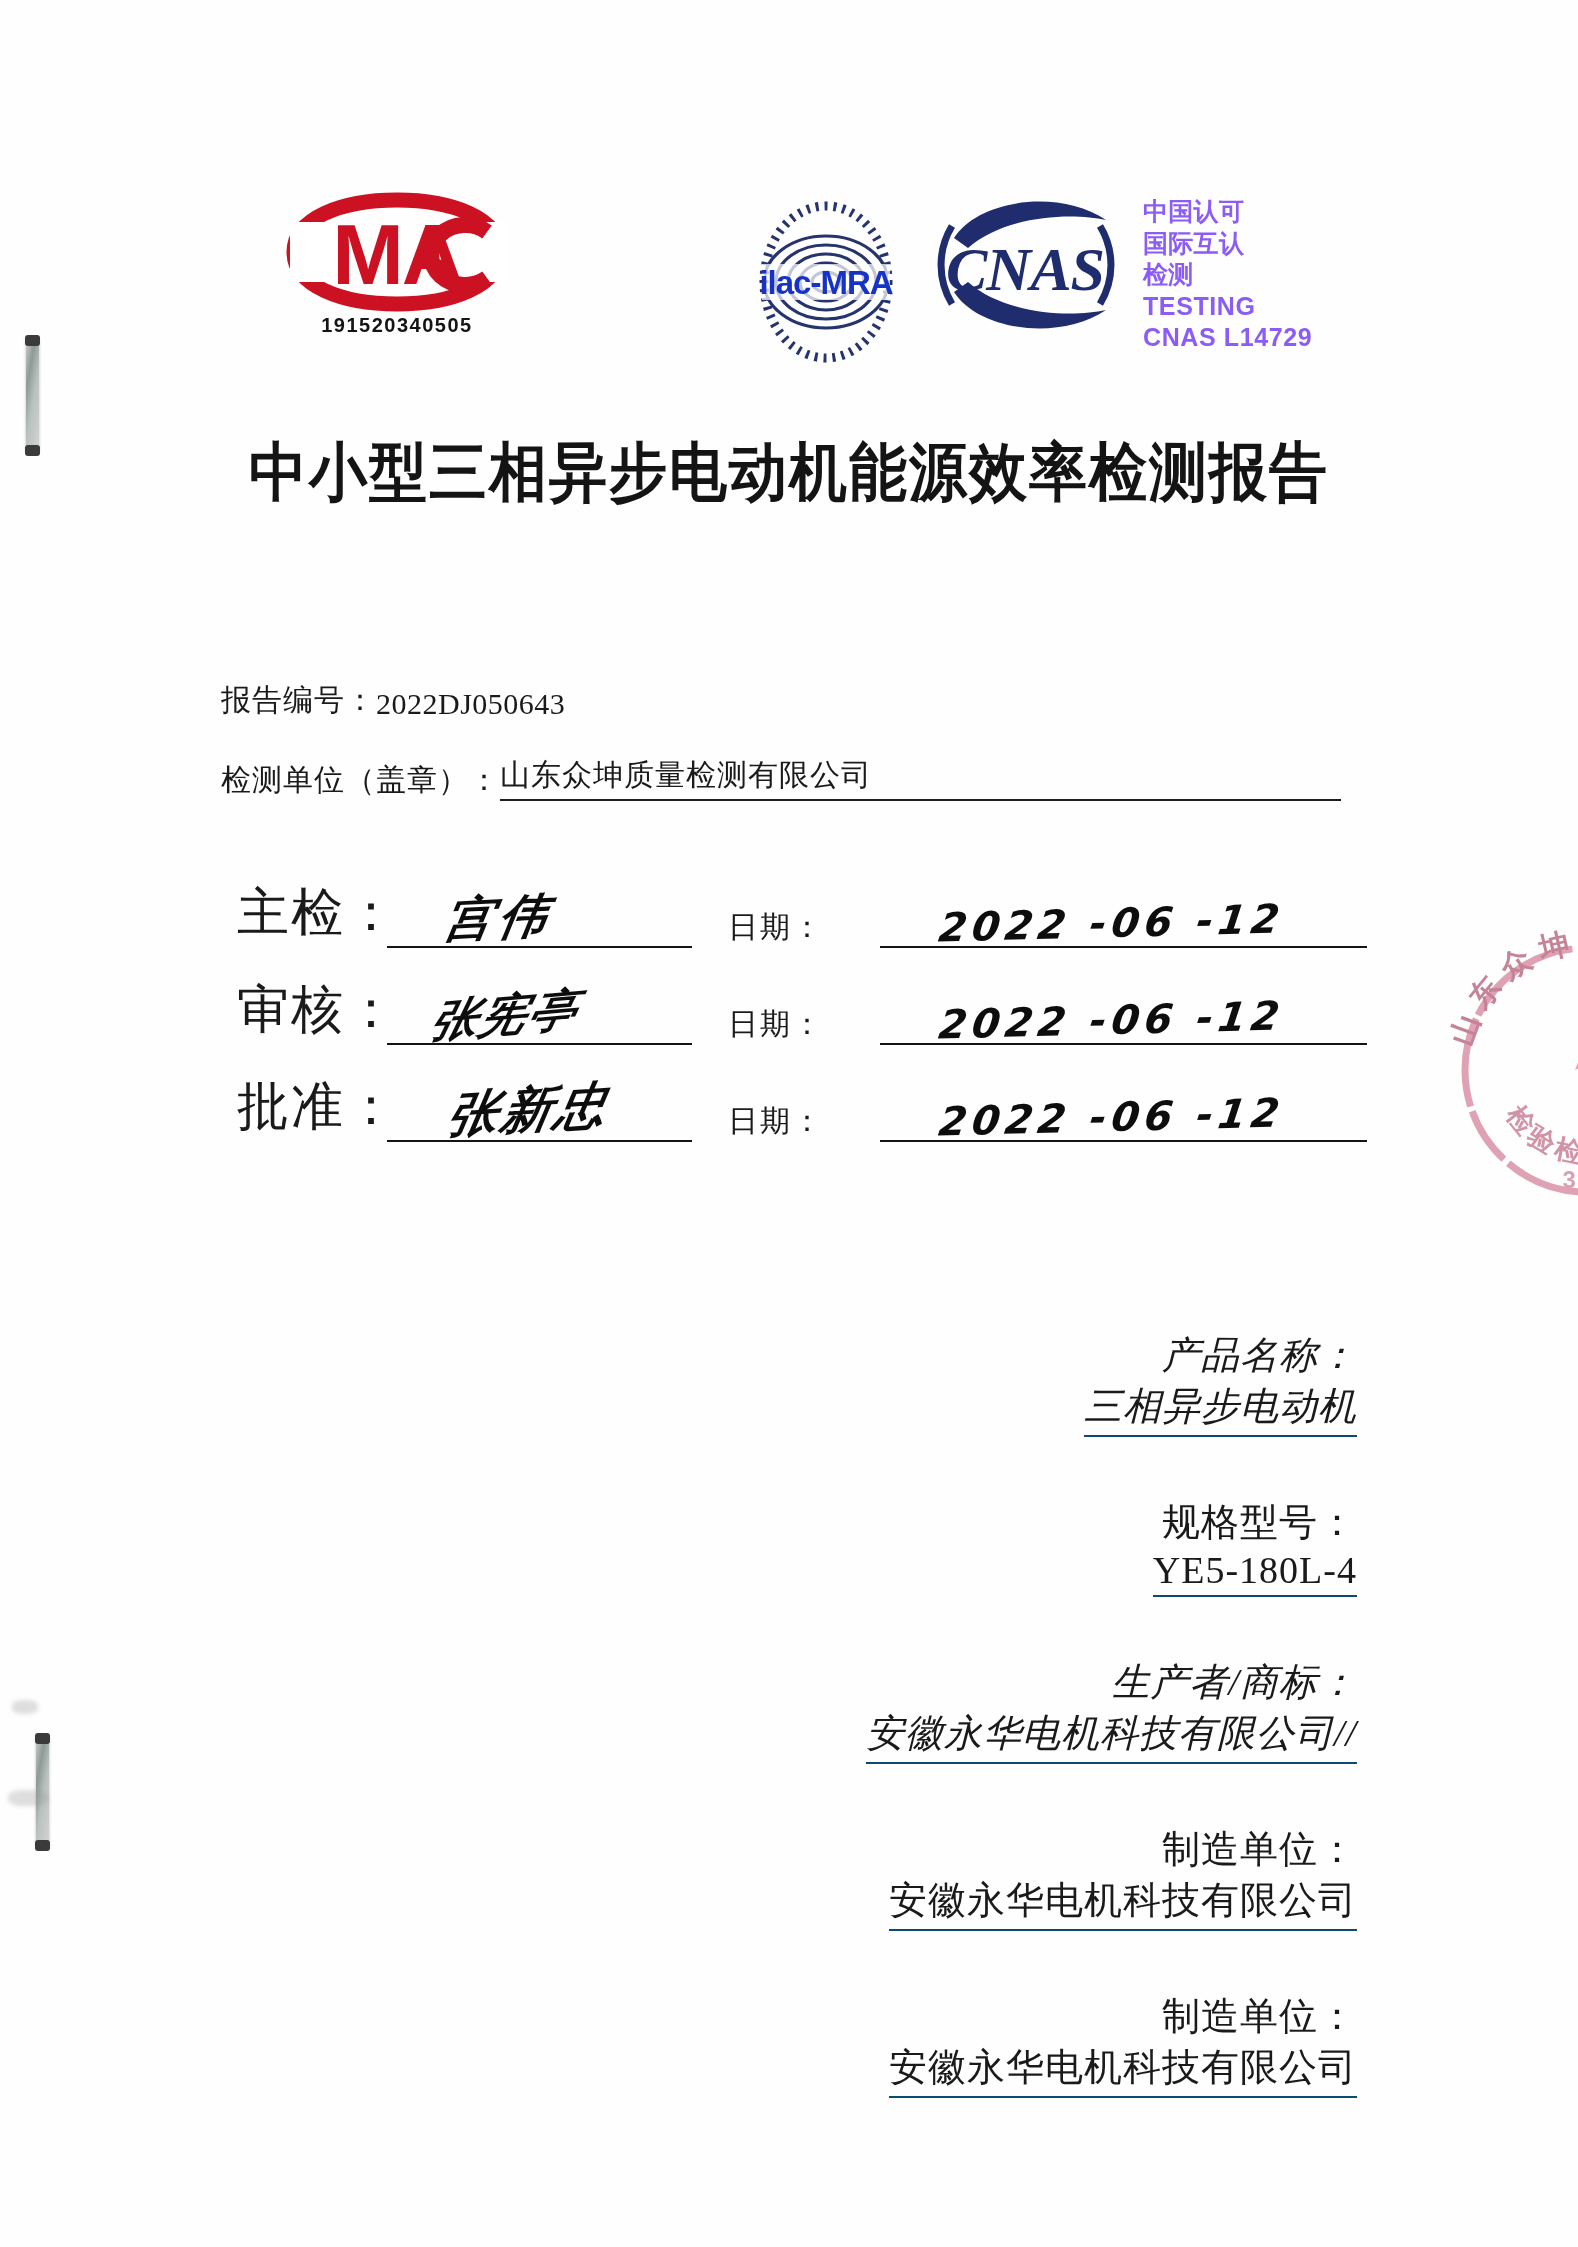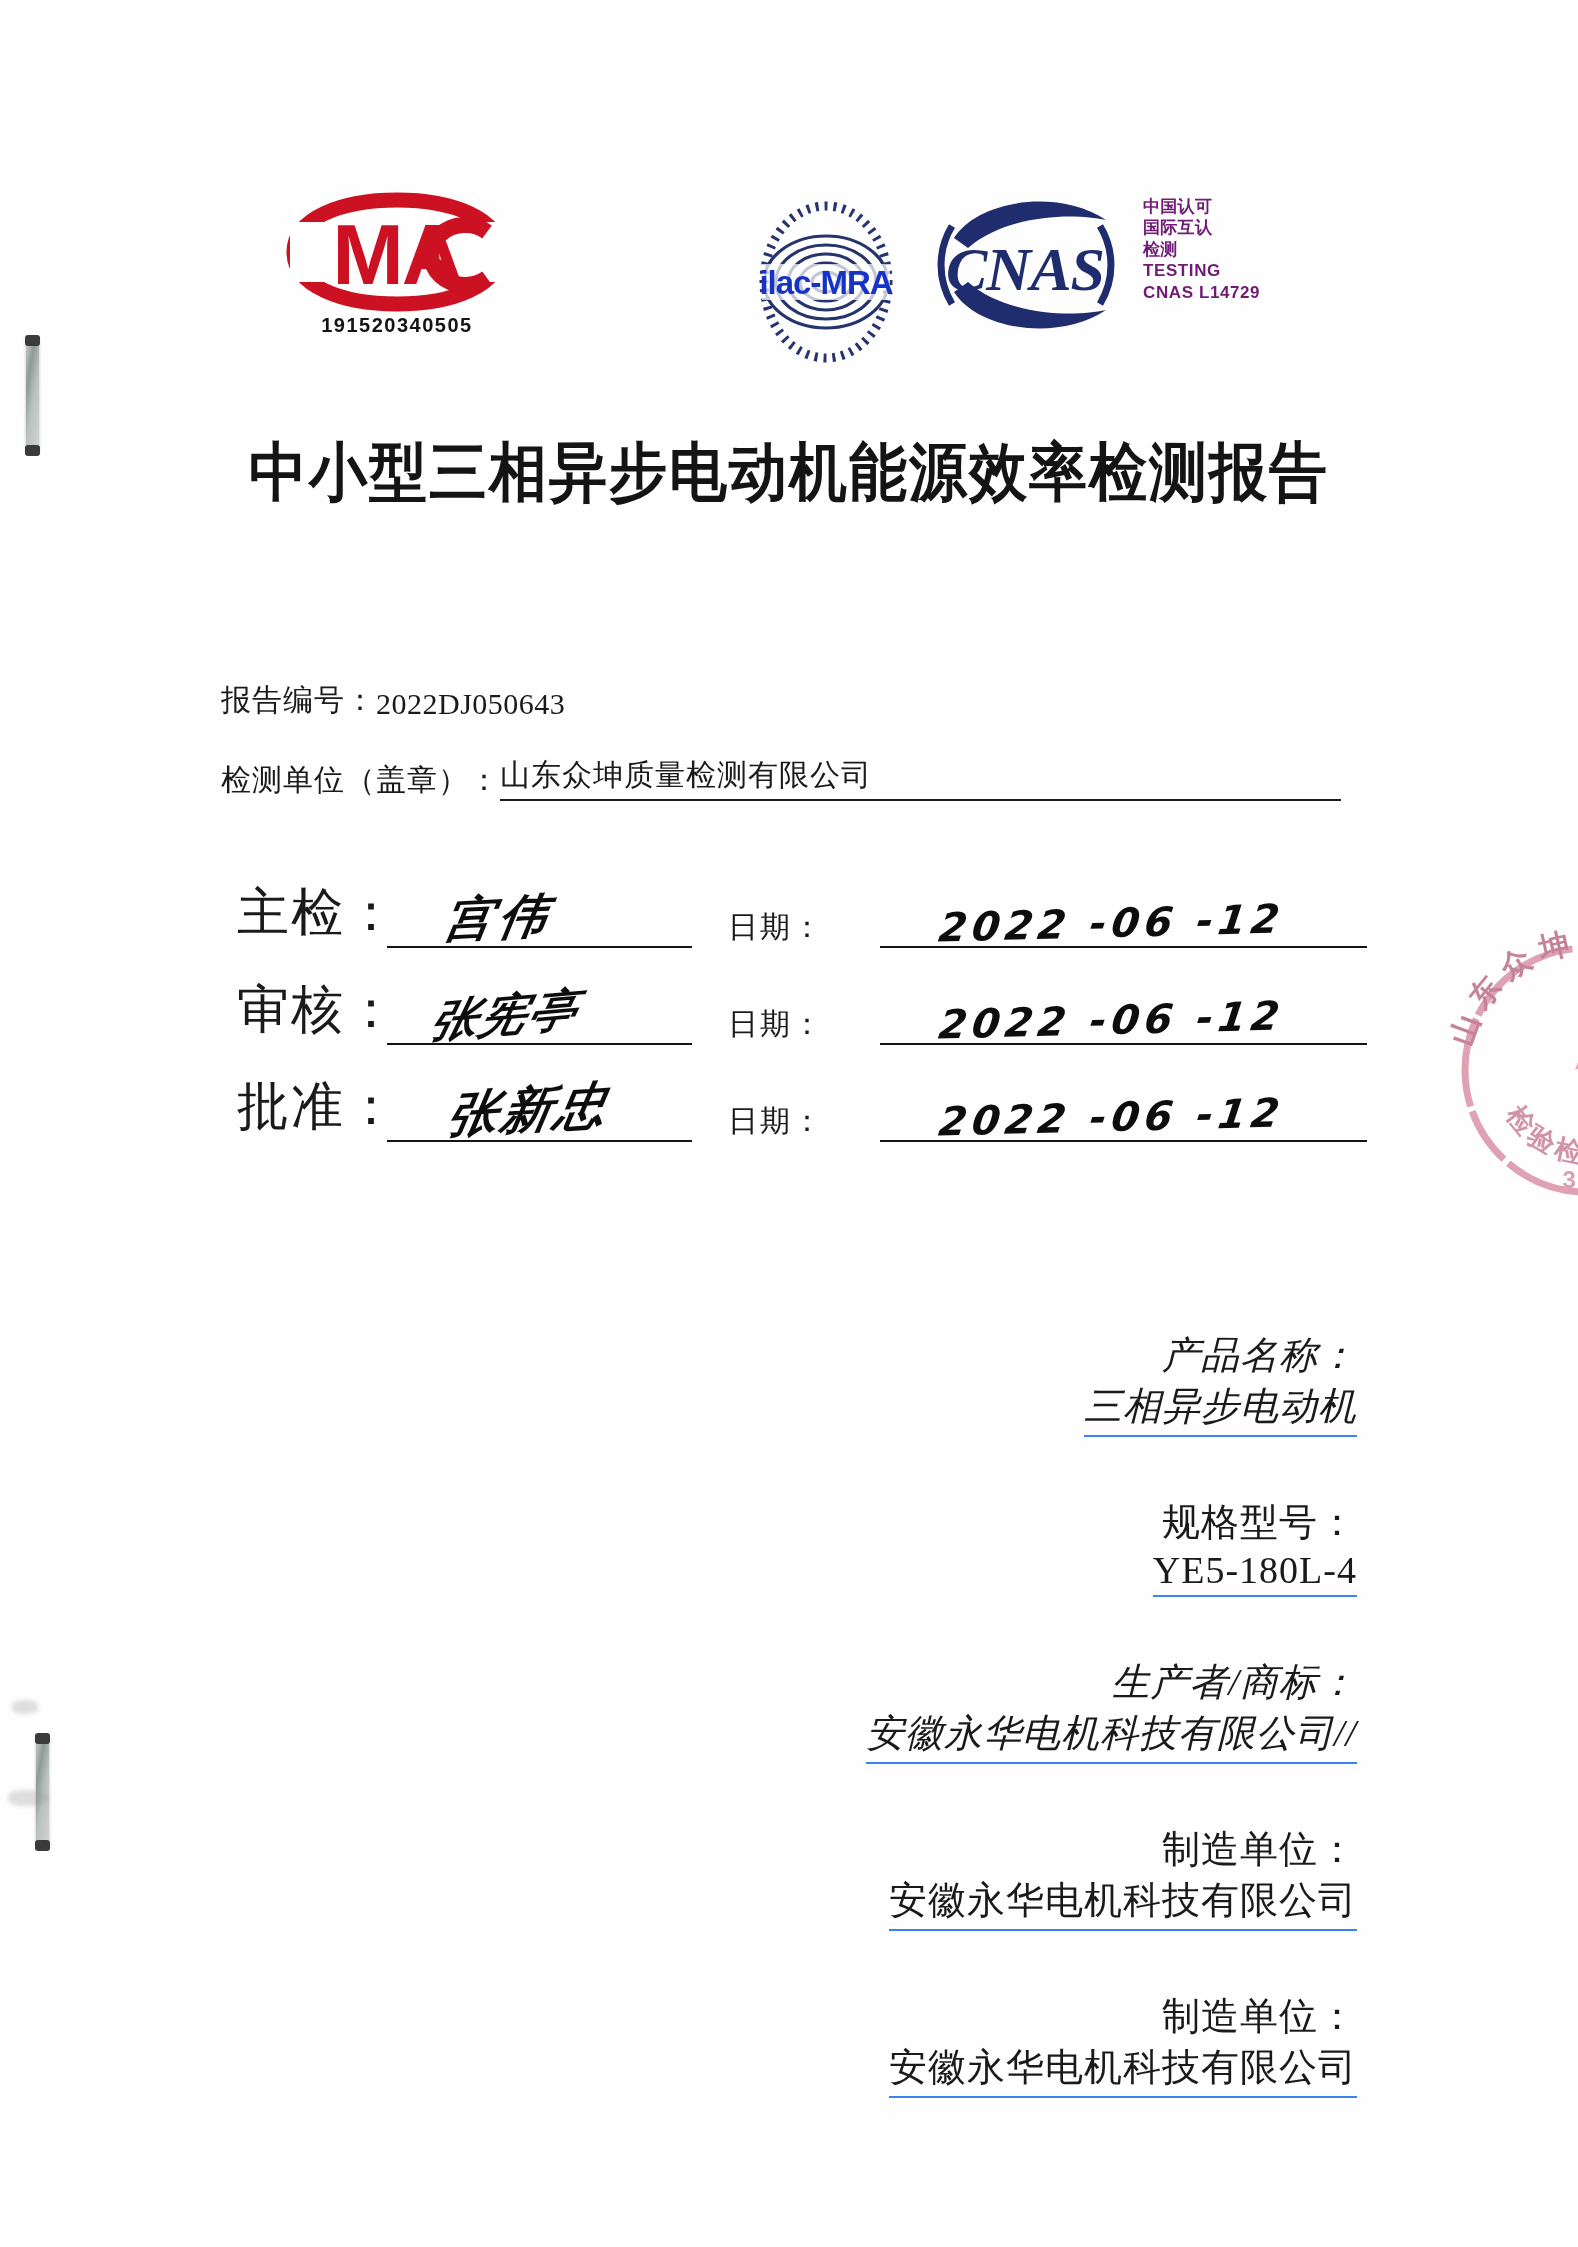--- a/index.html
+++ b/index.html
@@ -103,23 +103,23 @@
   }
   .cnas svg { display: block; }
 
   
   .cnas-text {
     position: absolute;
     left: 1143px;
     top: 16px;
     font-family: "Liberation Sans", sans-serif;
     font-weight: 700;
-    font-size: 17px;
+    font-size: 25px;
     line-height: 1.26;
-    color: #701a75;
+    color: #8b5cf6;
     letter-spacing: .3px;
   }
   .cnas-text .latin { letter-spacing: .6px; }
 
   
   .doc-title {
     position: absolute;
     left: 0; right: 0;
     top: 434px;
     text-align: center;
@@ -245,21 +245,21 @@
     margin-bottom: 60px;
     flex-direction: column;
   }
   .p-label {
     white-space: nowrap;
     letter-spacing: 1px;
   }
   .p-label.italic { font-style: italic; }
   .p-value {
     flex: 1;
-    border-bottom: 2px solid #3b82f6;
+    border-bottom: 2px solid #0c4a6e;
     padding-bottom: 3px;
     white-space: nowrap;
     letter-spacing: 1px;
   }
   .p-value.italic { font-style: italic; }
 
   
   .stamp {
     position: absolute;
     left: 1437px;

